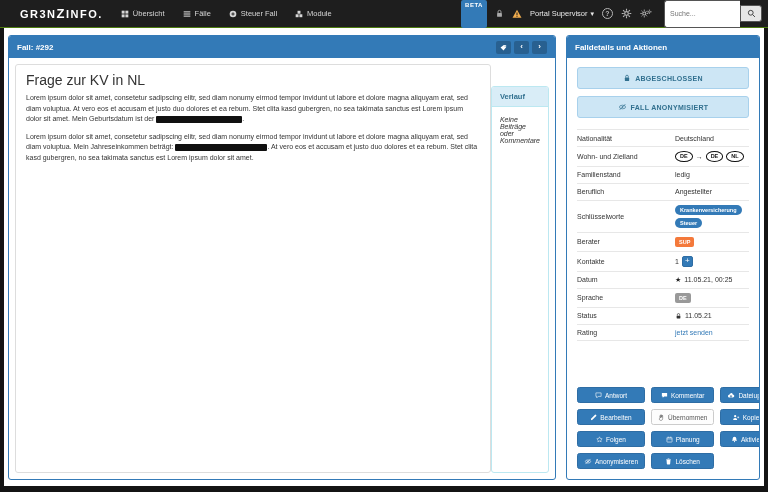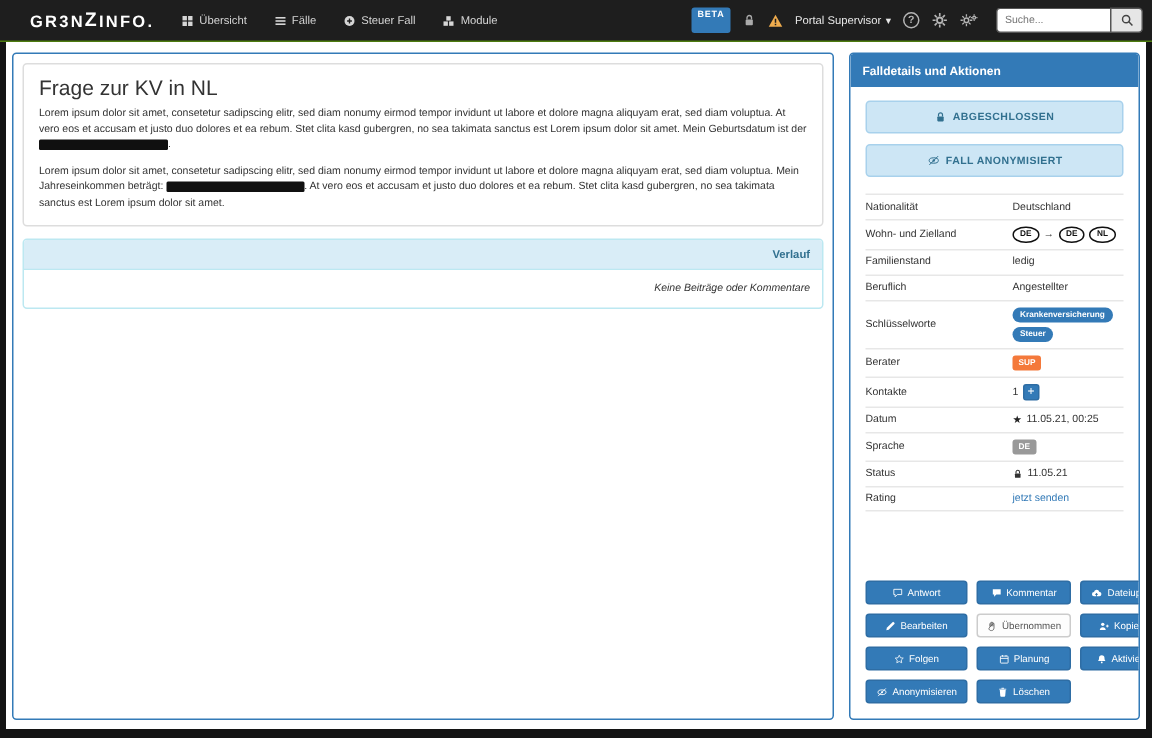--- a/index.html
+++ b/index.html
@@ -22,43 +22,43 @@
   .nav-item { display:flex; align-items:center; gap:4px; color:#d6d6d6; font-size:7.5px; cursor:pointer; white-space:nowrap;justify-content:center; }
   .nav-item svg { display:block; }
   .nav-right { margin-left:auto; display:flex; gap:8px; }
   .beta-badge { background:#337ab7; color:#fff; font-size:6px; font-weight:bold; padding:2px 4px; border-radius:2px; letter-spacing:.5px; }
   .user-menu { color:#e8e8e8; font-size:7.5px; display:flex; align-items:center; gap:3px; cursor:pointer; white-space:nowrap; }
   .caret { color:#e8e8e8; font-size:7px; }
   .nav-icon { color:#b5b5b5; display:flex; align-items:center; cursor:pointer; }
   .q-circle { width:11px; height:11px; border:1px solid #b5b5b5; border-radius:50%; color:#b5b5b5;
               font-size:7px; font-weight:bold; display:flex; align-items:center; justify-content:center; }
   .search-group { display:flex; align-items:center; margin-left:4px; }
-  .search-input { width:76px; height:17px; border:1px solid #555; border-right:none; border-radius:3px 0 0 3px;
+  .search-input { width:76px; height:28px; border:1px solid #555; border-right:none; border-radius:3px 0 0 3px;
                   font-size:7px; padding:0 5px; outline:none; color:#333; font-family:inherit; }
   .search-btn { width:22px; height:17px; background:#e6e6e6; border:1px solid #555; border-radius:0 3px 3px 0;
                 display:flex; align-items:center; justify-content:center; color:#444; cursor:pointer; }
   
   .page { position:absolute; top:28px; left:4px; right:4px; bottom:6px; background:#fff; }
   .cols { display:flex; gap:10px; padding:7px 4px 6px 4px; height:100%; }
   .panel { border:1px solid #337ab7; border-radius:3px; background:#fff; display:flex; flex-direction:column; overflow:hidden; }
   .panel-left { flex:1; }
   .panel-right { width:194px; }
   .panel-heading { background:#337ab7; color:#fff; font-size:8px; font-weight:bold;
                    padding:0 8px; height:22px; display:flex; align-items:center; }
   .heading-tools { margin-left:auto; display:flex; gap:3px; }
   .htool { width:15px; height:13px; background:#286090; border-radius:2px; color:#fff;
            display:flex; align-items:center; justify-content:center; font-size:8px; line-height:1; cursor:pointer; }
-  .panel-body { padding:6px; display:flex; flex-direction:column; flex:1; }
+  .panel-body { padding:6px; display:flex; flex-direction:row; flex:1; }
   
   .case-well { border:1px solid #ddd; border-radius:3px; padding:7px 10px 9px 10px; background:#fff; }
   .case-title { font-size:14px; font-weight:500; color:#333; margin:0 0 5px 0; }
   .case-par { font-size:7px; line-height:1.5; color:#333; margin:0 0 7px 0; }
   .case-par:last-child { margin-bottom:0; }
   .redacted { display:inline-block; background:#101010; height:7px; vertical-align:middle; border-radius:1px; }
-  .sub-panel { margin-top:8px; border:1px solid #bce8f1; border-radius:3px;text-align:right; }
+  .sub-panel { margin-top:22px; border:1px solid #bce8f1; border-radius:3px; }
   .sub-heading { background:#d9edf7; color:#31708f; font-size:7.5px; font-weight:bold; padding:5px 8px;
                  border-bottom:1px solid #bce8f1; border-radius:2px 2px 0 0; }
   .sub-body { padding:9px 8px; font-size:7px; font-style:italic; color:#333; }
   
   .rp-body { padding:9px 10px 8px 10px; display:flex; flex-direction:column; flex:1; }
   .status-btn { width:100%; height:22px; background:#cde6f5; border:1px solid #a8d1ec; border-radius:3px;
                 color:#31708f; font-size:7px; font-weight:bold; letter-spacing:.3px;
                 display:flex; align-items:center; justify-content:center; gap:4px; margin-bottom:7px; cursor:pointer; }
   .detail-table { margin-top:4px; }
   .drow { display:flex; align-items:center; border-top:1px solid #e7e7e7; padding:4px 0; min-height:17px; }
@@ -177,20 +177,39 @@
         </span>
       </div>
     </div>
   </div>
 </div>
 
 <div class="page">
   <div class="cols">
 
     <div class="panel panel-left">
+      <div class="panel-heading">
+        <span>Fall: #292</span>
+        <span class="heading-tools">
+          <span class="htool">
+            <span class="icon">
+              <svg width="7" height="7" viewBox="0 0 12 12">
+                  <path d="M6.5 1.5h4v4L6 11 1 6z" fill="#fff"></path>
+                  <circle cx="8.8" cy="3.4" r="1" fill="#286090"></circle>
+                </svg>
+            </span>
+          </span>
+          <span class="htool">
+              <span>‹</span>
+            </span>
+          <span class="htool">
+              <span>›</span>
+            </span>
+        </span>
+      </div>
       <div class="panel-body">
         <div class="case-well">
           <h1 class="case-title">Frage zur KV in NL</h1>
           <p class="case-par"><span>Lorem ipsum dolor sit amet, consetetur sadipscing elitr, sed diam nonumy eirmod tempor invidunt ut labore et dolore magna aliquyam erat, sed diam voluptua. At vero eos et accusam et justo duo dolores et ea rebum. Stet clita kasd gubergren, no sea takimata sanctus est Lorem ipsum dolor sit amet. Mein Geburtsdatum ist der </span><span class="redacted" style="width:86px"></span><span>.</span></p>
           <p class="case-par"><span>Lorem ipsum dolor sit amet, consetetur sadipscing elitr, sed diam nonumy eirmod tempor invidunt ut labore et dolore magna aliquyam erat, sed diam voluptua. Mein Jahreseinkommen beträgt: </span><span class="redacted" style="width:92px"></span><span>. At vero eos et accusam et justo duo dolores et ea rebum. Stet clita kasd gubergren, no sea takimata sanctus est Lorem ipsum dolor sit amet.</span></p>
         </div>
         <div class="sub-panel">
           <div class="sub-heading">Verlauf</div>
           <div class="sub-body">Keine Beiträge oder Kommentare</div>
         </div>

